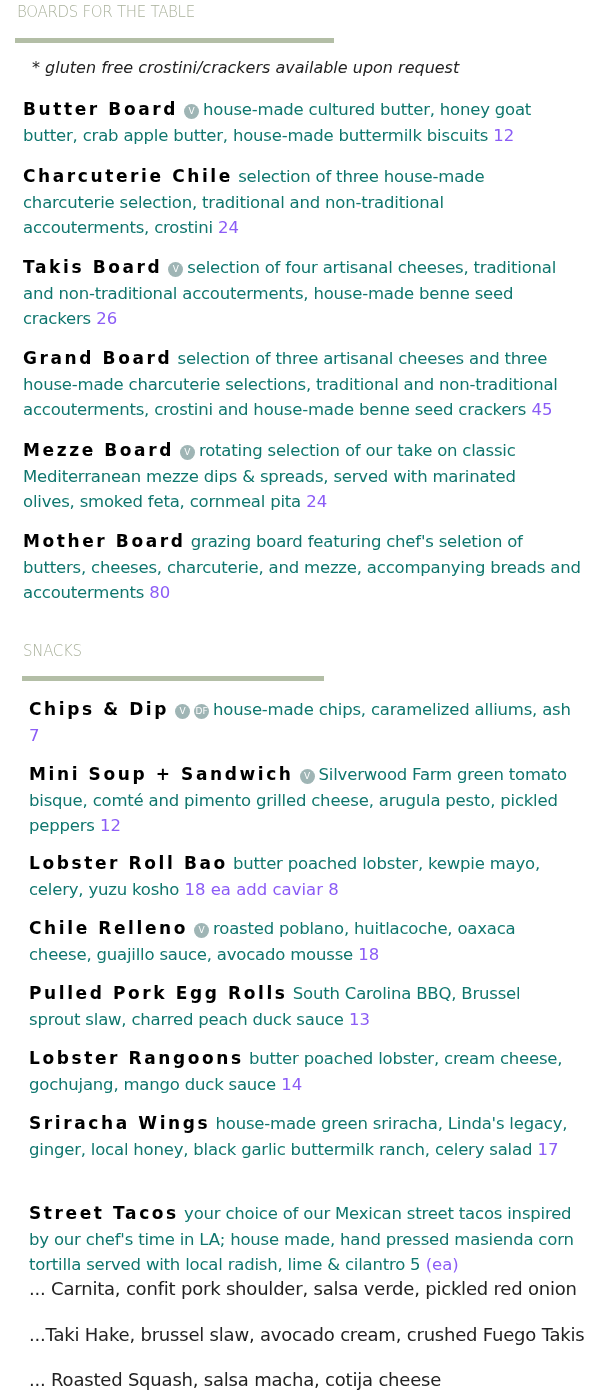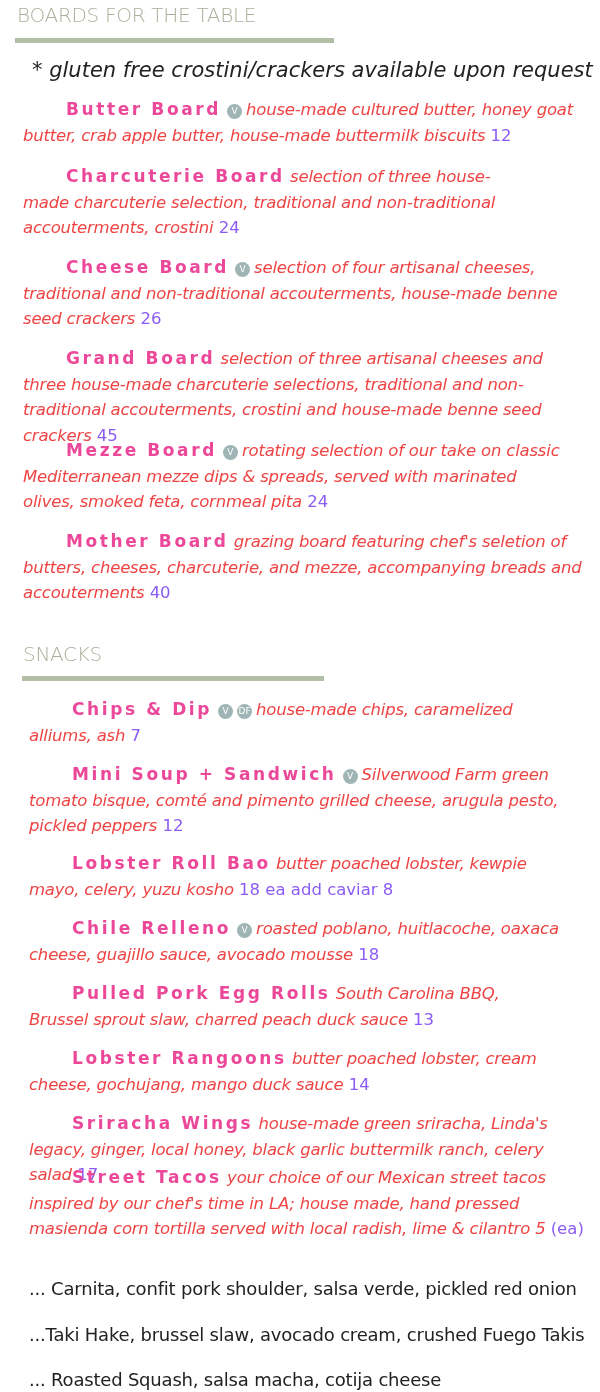--- a/index.html
+++ b/index.html
@@ -1,55 +1,55 @@
 <!DOCTYPE html>
 <html><head>
   <meta charset="utf-8">
   <style>
     html, body { margin: 0; padding: 0; background: #ffffff; }
     body { width: 600px; height: 1392px; overflow: hidden; position: relative; font-family: "DejaVu Sans", sans-serif; color: #1e1e1e; }
-    .section-title { position: absolute; font-family: "DejaVu Sans", sans-serif; font-weight: 300; color: #a8b09a; font-size: 20px; letter-spacing: -0.3px; margin: 0; }
+    .section-title { position: absolute; font-family: "DejaVu Sans", sans-serif; font-weight: 300; color: #a8b09a; font-size: 15px; letter-spacing: -0.3px; margin: 0; }
     .rule { position: absolute; height: 5px; background: #b3bea6; }
-    .note { position: absolute; font-style: italic; font-size: 21px; color: #222; }
+    .note { position: absolute; font-style: italic; font-size: 16px; color: #222; }
     .item { position: absolute; font-size: 16.5px; line-height: 25.5px; }
-    .name { font-weight: bold; letter-spacing: 2.6px; font-size: 17px; color: #ec4899; font-style: normal; margin-left: 43px; }
-    .desc { font-style: italic; color: #ef4444; letter-spacing: -0.2px; }
+    .name { font-weight: bold; letter-spacing: 2.6px; font-size: 17px; color: #000000; font-style: normal; }
+    .desc { color: #0f766e; letter-spacing: -0.2px; }
     .price { font-style: normal; color: #8b5cf6; }
     .badge { display: inline-block; width: 15px; height: 15px; border-radius: 50%; background: #9fb5b5; color: #fff; font-size: 9px; line-height: 15px; text-align: center; vertical-align: 1px; margin: 0 4px 0 6px; font-style: normal; font-weight: normal; letter-spacing: 0; }
     .sub { position: absolute; font-size: 18px; color: #222; letter-spacing: -0.2px; }
   </style>
 </head>
 <body>
 
 <h2 class="section-title" style="left:17px; top:3px;">BOARDS FOR THE TABLE</h2>
 <div class="rule" style="left:15px; top:38px; width:319px;"></div>
 <div class="note" style="left:32px; top:58px;">* gluten free crostini/crackers available upon request</div>
 
 <div class="item" style="left:23px; top:97px; width:560px;">
   <span class="name">Butter Board</span><span class="badge">V</span><span class="desc">house-made cultured butter, honey goat butter, crab apple butter, house-made buttermilk biscuits</span> <span class="price">12</span>
 </div>
 
 <div class="item" style="left:23px; top:164px; width:500px;">
-  <span class="name">Charcuterie Board</span> <span class="desc">selection of three house-made charcuterie selection, traditional and non-traditional accouterments, crostini</span> <span class="price">24</span>
+  <span class="name">Charcuterie Chile</span> <span class="desc">selection of three house-made charcuterie selection, traditional and non-traditional accouterments, crostini</span> <span class="price">24</span>
 </div>
 
 <div class="item" style="left:23px; top:255px; width:560px;">
-  <span class="name">Cheese Board</span><span class="badge">V</span><span class="desc">selection of four artisanal cheeses, traditional and non-traditional accouterments, house-made benne seed crackers</span> <span class="price">26</span>
+  <span class="name">Takis Board</span><span class="badge">V</span><span class="desc">selection of four artisanal cheeses, traditional and non-traditional accouterments, house-made benne seed crackers</span> <span class="price">26</span>
 </div>
 
 <div class="item" style="left:23px; top:346px; width:565px;">
   <span class="name">Grand Board</span> <span class="desc">selection of three artisanal cheeses and three house-made charcuterie selections, traditional and non-traditional accouterments, crostini and house-made benne seed crackers</span> <span class="price">45</span>
 </div>
 
 <div class="item" style="left:23px; top:438px; width:540px;">
   <span class="name">Mezze Board</span><span class="badge">V</span><span class="desc">rotating selection of our take on classic Mediterranean mezze dips &amp; spreads, served with marinated olives, smoked feta, cornmeal pita</span> <span class="price">24</span>
 </div>
 
 <div class="item" style="left:23px; top:529px; width:560px;">
-  <span class="name">Mother Board</span> <span class="desc">grazing board featuring chef's seletion of butters, cheeses, charcuterie, and mezze, accompanying breads and accouterments</span> <span class="price">40</span>
+  <span class="name">Mother Board</span> <span class="desc">grazing board featuring chef's seletion of butters, cheeses, charcuterie, and mezze, accompanying breads and accouterments</span> <span class="price">80</span>
 </div>
 
 <h2 class="section-title" style="left:23px; top:642px;">SNACKS</h2>
 <div class="rule" style="left:22px; top:676px; width:302px;"></div>
 
 <div class="item" style="left:29px; top:697px; width:545px;">
   <span class="name">Chips &amp; Dip</span><span class="badge">V</span><span class="badge" style="margin-left:0;">DF</span><span class="desc">house-made chips, caramelized alliums, ash</span> <span class="price">7</span>
 </div>
 
 <div class="item" style="left:29px; top:762px; width:545px;">
@@ -69,19 +69,19 @@
 </div>
 
 <div class="item" style="left:29px; top:1046px; width:545px;">
   <span class="name">Lobster Rangoons</span> <span class="desc">butter poached lobster, cream cheese, gochujang, mango duck sauce</span> <span class="price">14</span>
 </div>
 
 <div class="item" style="left:29px; top:1111px; width:545px;">
   <span class="name">Sriracha Wings</span> <span class="desc">house-made green sriracha, Linda's legacy, ginger, local honey, black garlic buttermilk ranch, celery salad</span> <span class="price">17</span>
 </div>
 
-<div class="item" style="left:29px; top:1165px; width:560px;">
+<div class="item" style="left:29px; top:1201px; width:560px;">
   <span class="name">Street Tacos</span> <span class="desc">your choice of our Mexican street tacos inspired by our chef's time in LA; house made, hand pressed masienda corn tortilla served with local radish, lime &amp; cilantro 5</span> <span class="price">(ea)</span>
 </div>
 
 <div class="sub" style="left:29px; top:1278px;">... Carnita, confit pork shoulder, salsa verde, pickled red onion</div>
 <div class="sub" style="left:29px; top:1324px;">...Taki Hake, brussel slaw, avocado cream, crushed Fuego Takis</div>
 <div class="sub" style="left:29px; top:1369px;text-align:center;">... Roasted Squash, salsa macha, cotija cheese</div>
 
 </body></html>

